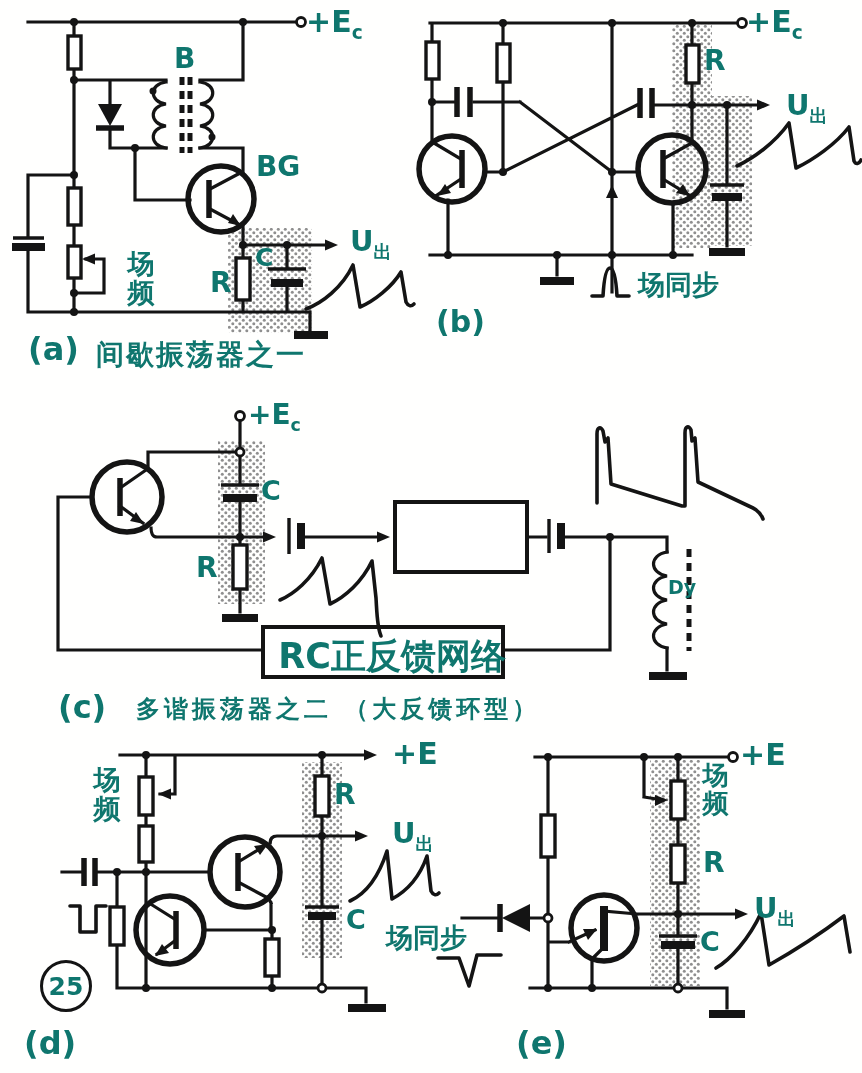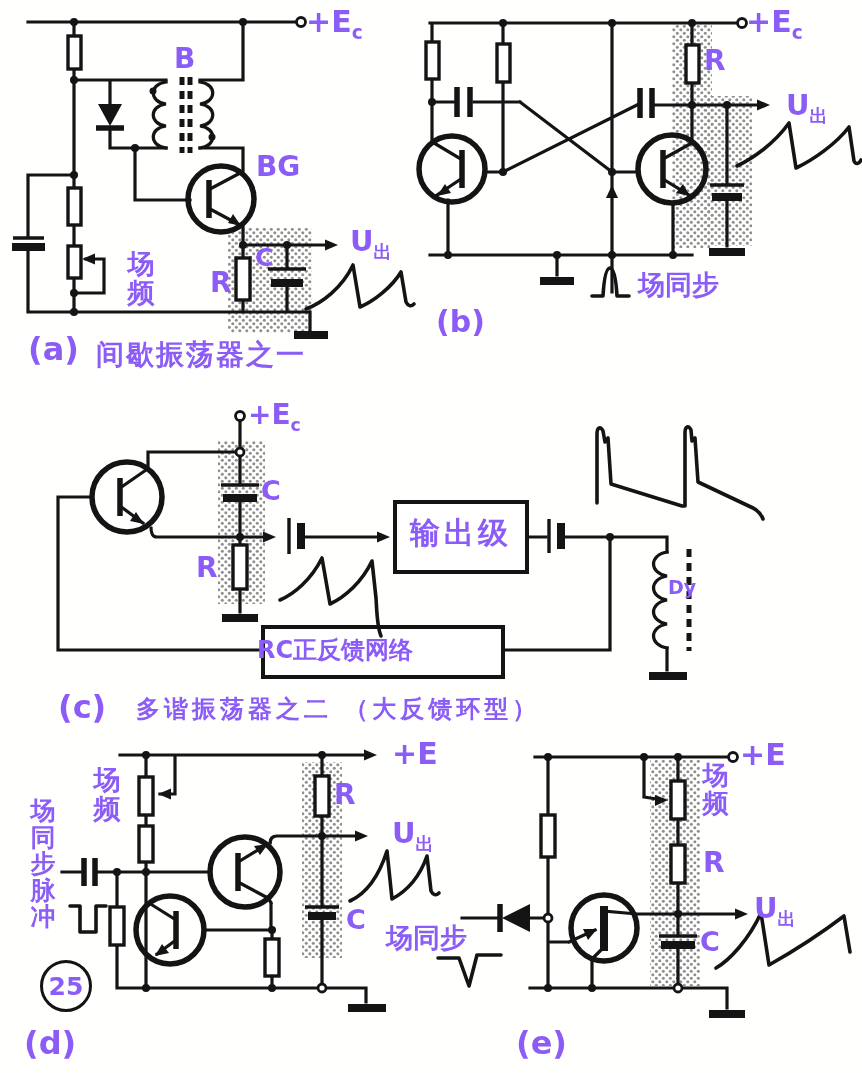--- a/index.html
+++ b/index.html
@@ -1,17 +1,17 @@
 <!DOCTYPE html>
 <html><head>
 <meta charset="utf-8">
 <style>
   html,body{margin:0;padding:0;background:#e8e8e8}
   .page{position:relative;width:862px;height:1073px;background:#fffffe;overflow:hidden;
-        font-family:"DejaVu Sans",sans-serif;color:#8b5cf6}
+        font-family:"DejaVu Sans",sans-serif;color:#0f766e}
   .page svg{position:absolute;left:0;top:0}
   .wire{fill:none;stroke:#141414;stroke-width:3.2;stroke-linecap:square}
   .bar{fill:none;stroke:#141414;stroke-width:5.5;stroke-linecap:butt}
   .ubar{fill:none;stroke:#141414;stroke-width:8;stroke-linecap:butt}
   .pthin{fill:none;stroke:#141414;stroke-width:3.4;stroke-linecap:butt}
   .pthk{fill:none;stroke:#141414;stroke-width:8;stroke-linecap:butt}
   .res{fill:#ffffff;stroke:#141414;stroke-width:3.4}
   .tr{fill:none;stroke:#141414;stroke-width:5.5}
   .box{fill:#ffffff;stroke:#141414;stroke-width:4}
   .dot{fill:#141414}
@@ -226,28 +226,26 @@
 
 <div class="lbl" style="left:746px;top:6px;font-size:30px"><span>+E</span><sub>c</sub></div>
 <div class="lbl" style="left:704px;top:46px;font-size:28px"><span>R</span></div>
 <div class="lbl" style="left:786px;top:90px;font-size:29px"><span>U</span><sub>出</sub></div>
 <div class="lbl" style="left:638px;top:271px;font-size:27px">场同步</div>
 <div class="cap" style="left:436px;top:304px;font-size:30px">(b)</div>
 
 <div class="lbl" style="left:248px;top:400px;font-size:28px"><span>+E</span><sub>c</sub></div>
 <div class="lbl" style="left:261px;top:477px;font-size:27px"><span>C</span></div>
 <div class="lbl" style="left:196px;top:553px;font-size:28px"><span>R</span></div>
-<div class="lbl" style="left:395px;top:517px;width:132px;text-align:center;font-size:30px;letter-spacing:4px">输出级</div>
-<div class="lbl" style="left:257px;top:638px;width:240px;text-align:left;font-size:24px">RC正反馈网络</div>
+<div class="lbl" style="left:266px;top:638px;width:240px;text-align:right;font-size:35px">RC正反馈网络</div>
 <div class="lbl" style="left:668px;top:577px;font-size:19px"><span>Dy</span></div>
 <div class="cap" style="left:58px;top:688px;font-size:32px">(c)</div>
 <div class="cap" style="left:136px;top:693px;font-size:24px;letter-spacing:4px">多谐振荡器之二 （大反馈环型）</div>
 
 <div class="lbl vert" style="left:92px;top:766px;font-size:27px">场频</div>
-<div class="lbl vert" style="left:29px;top:798px;font-size:25px">场同步脉冲</div>
 <div class="lbl" style="left:392px;top:738px;font-size:30px"><span>+E</span></div>
 <div class="lbl" style="left:334px;top:780px;font-size:28px"><span>R</span></div>
 <div class="lbl" style="left:392px;top:818px;font-size:29px"><span>U</span><sub>出</sub></div>
 <div class="lbl" style="left:346px;top:906px;font-size:27px"><span>C</span></div>
 <div class="badge">
       <span>25</span>
     </div>
 <div class="cap" style="left:24px;top:1024px;font-size:32px">(d)</div>
 
 <div class="lbl" style="left:740px;top:739px;font-size:30px"><span>+E</span></div>

